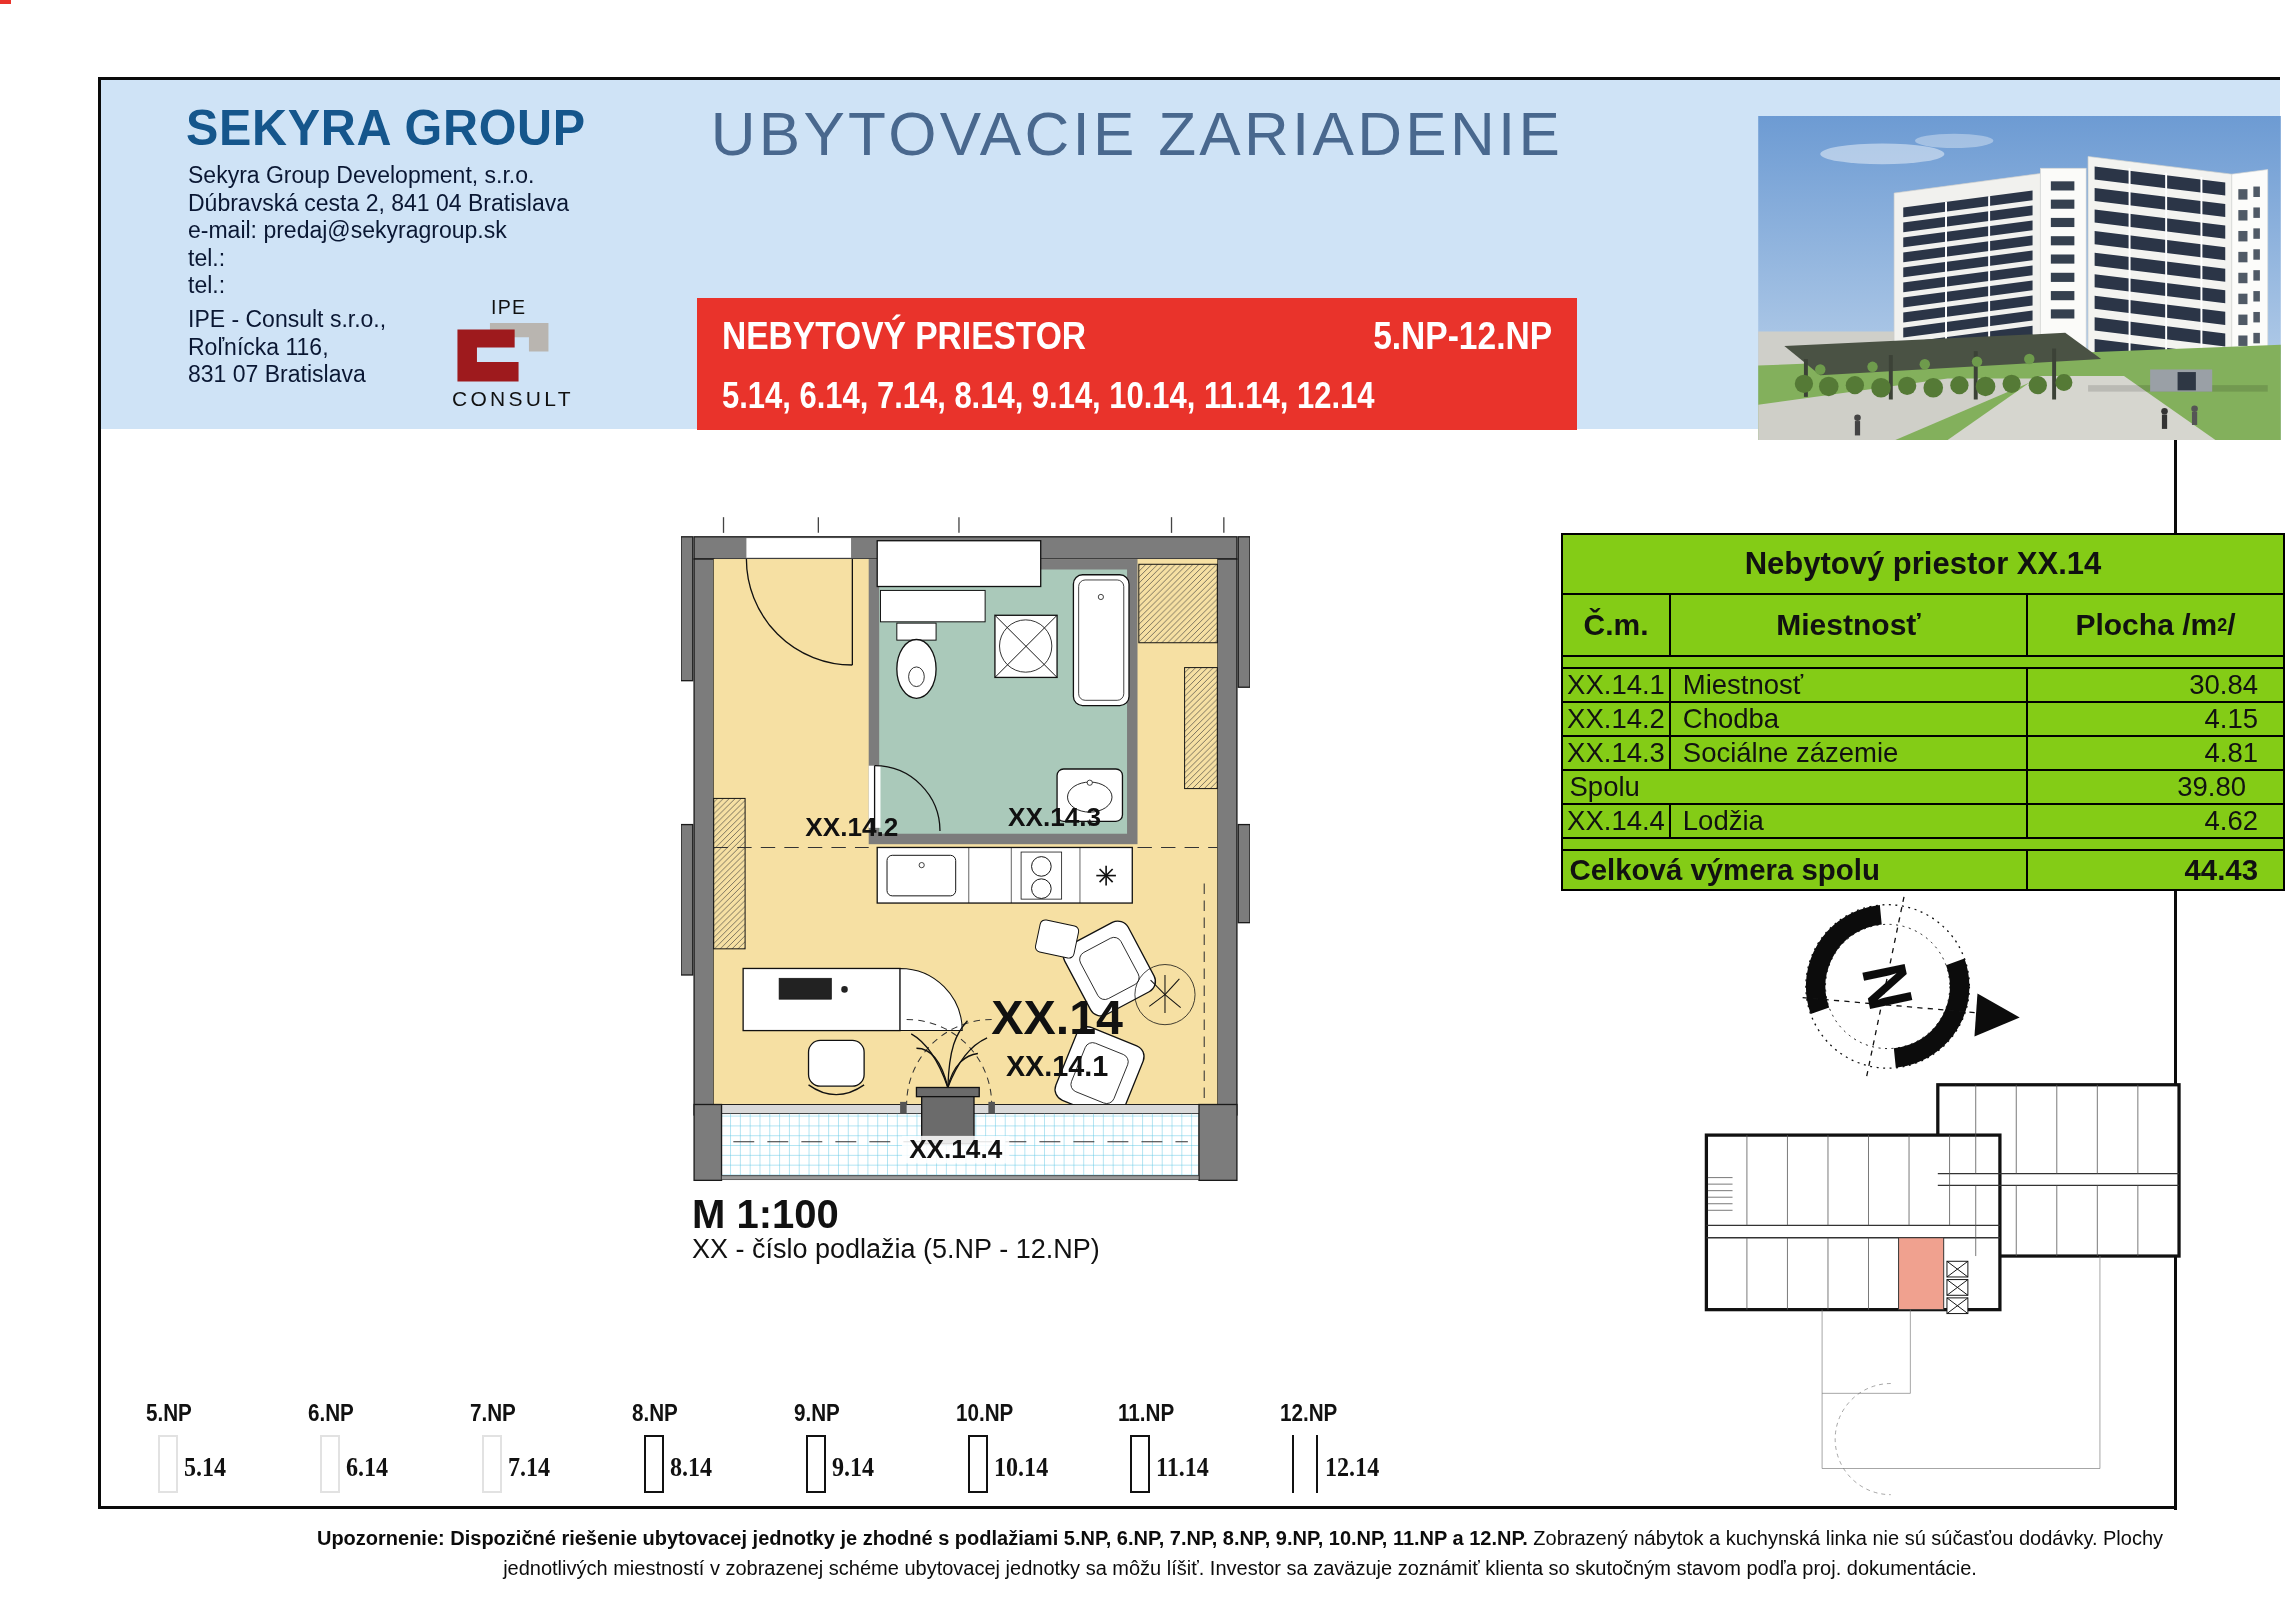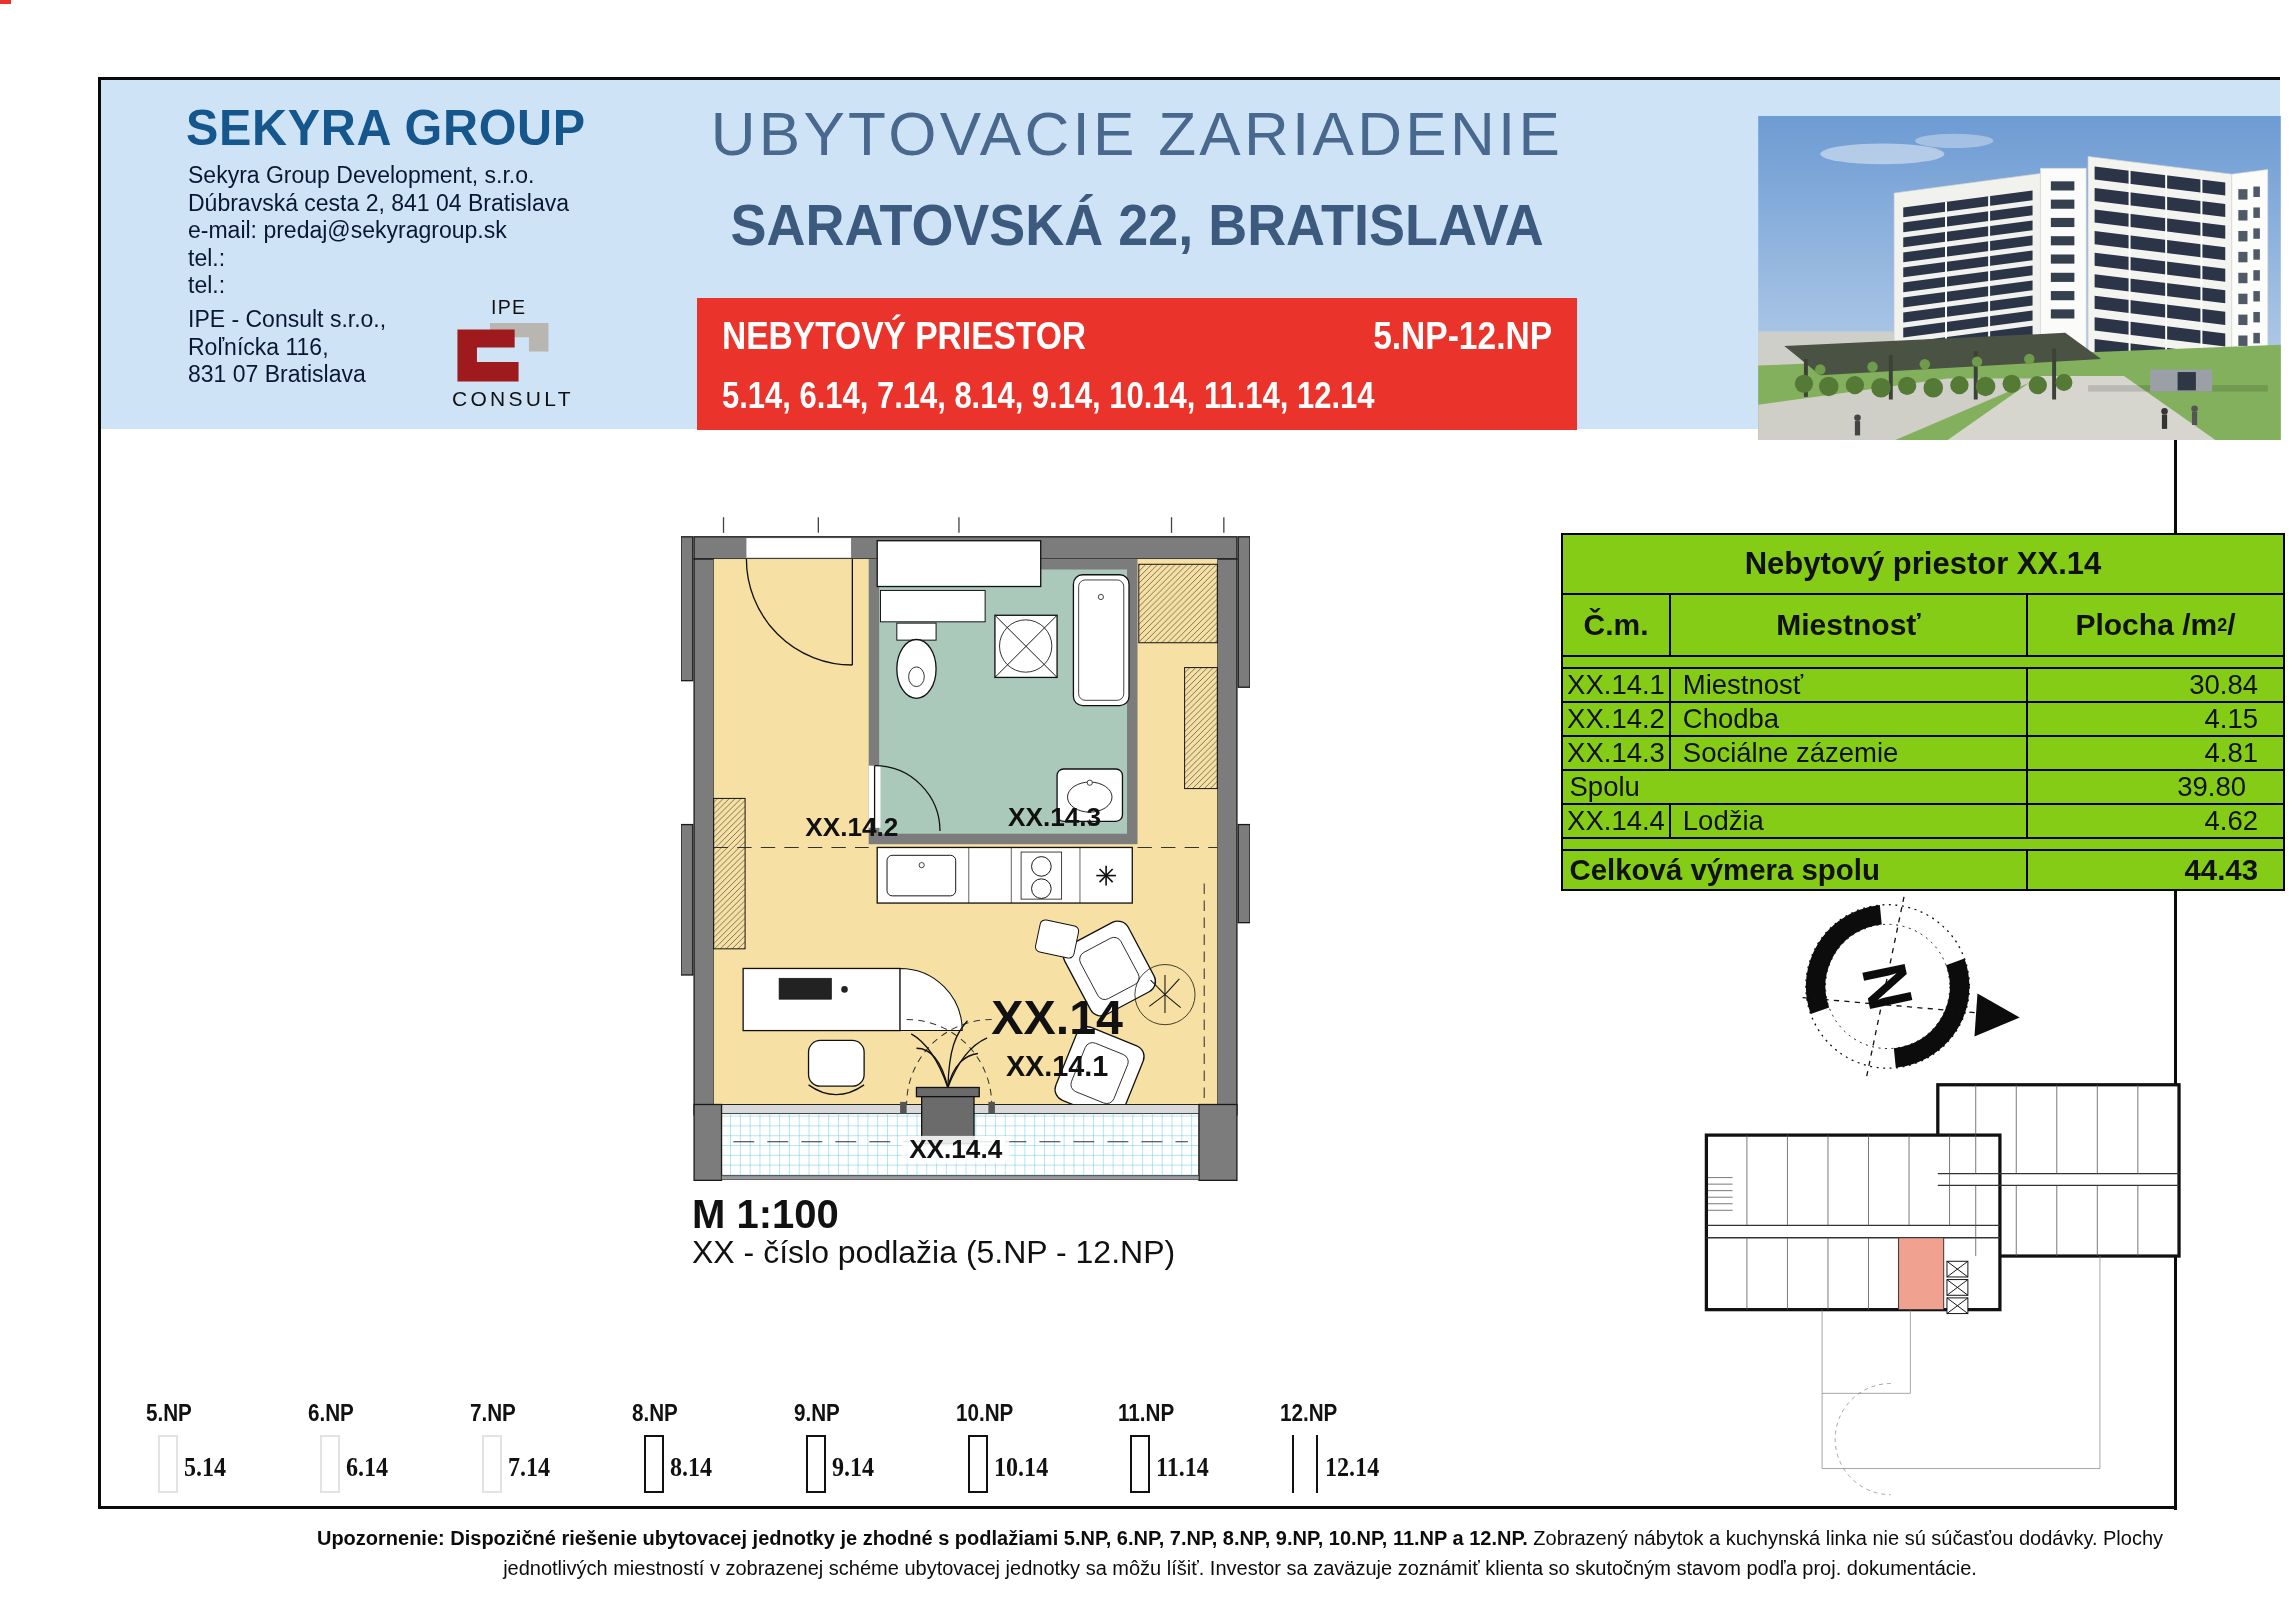--- a/index.html
+++ b/index.html
@@ -45,21 +45,21 @@
   #areatable .mrow .m1{padding-left:6.5px;border-right:2px solid #000;}
   #areatable .mrow .m3{justify-content:flex-end;padding-right:37px;}
   #areatable .spacer2{height:9.8px;border-bottom:2.6px solid #000;}
   #areatable .total{display:grid;grid-template-columns:465px 1fr;height:38px;font-size:29.4px;font-weight:700;}
   #areatable .total>div{display:flex;align-items:center;}
   #areatable .total .m1{padding-left:6.5px;border-right:2px solid #000;}
   #areatable .total .m3{justify-content:flex-end;padding-right:25px;}
   sup{font-size:.6em;}
   
   #scale-note{position:absolute;left:692px;top:1192px;font-size:40px;font-weight:700;}
-  #floor-note{position:absolute;left:692px;top:1234px;font-size:32px;}
+  #floor-note{position:absolute;left:692px;top:1234px;font-size:27px;}
   
   #floors{position:absolute;left:128px;top:1399px;display:grid;grid-template-columns:repeat(8,162px);}
   .fl .lbl{font-size:24px;font-weight:700;margin-left:18.3px;}
   .fl .urow{display:flex;align-items:flex-end;margin-top:6.5px;margin-left:30px;gap:6.5px;height:59px;font-family:Liberation Serif, serif;}
   .fl .box{width:19.6px;height:58px;border:2px solid #111;box-sizing:border-box;}
   .fl .box.faint{border-color:#e2e2e2;}
   .fl .box.lines{border-top:none;border-bottom:none;width:26px;}
   .fl .unit{font-size:28px;font-weight:700;margin-bottom:9.2px;}
   
   #footer{position:absolute;left:301px;top:1523px;width:1878px;text-align:center;
@@ -101,21 +101,20 @@
   <div id="ipe-logo">
     <div class="t">IPE</div>
     <svg width="98" height="65" viewBox="0 0 150 100">
       <polygon points="58,6 148,6 148,50 118,50 118,28 58,28" fill="#b9b5b0"></polygon>
       <polygon points="8,16 96,16 96,44 38,44 38,66 102,66 102,96 8,96" fill="#9e1a1d"></polygon>
     </svg>
     <div class="b">CONSULT</div>
   </div>
 
   <div id="title1">UBYTOVACIE ZARIADENIE</div>
-  <div id="title2"><span>SARATOVSKÁ 22, BRATISLAVA</span></div>
 
   <div id="banner">
     <div class="r1l"><span class="cond">NEBYTOVÝ PRIESTOR</span></div>
     <div class="r1r"><span class="cond-r">5.NP-12.NP</span></div>
     <div class="r2"><span class="cond">5.14, 6.14, 7.14, 8.14, 9.14, 10.14, 11.14, 12.14</span></div>
   </div>
 
   <svg class="abs" style="left:1758px;top:116px;" width="523" height="324" viewBox="0 0 800 496">
     <defs>
       <linearGradient id="sky" x1="0" y1="0" x2="0" y2="1">

